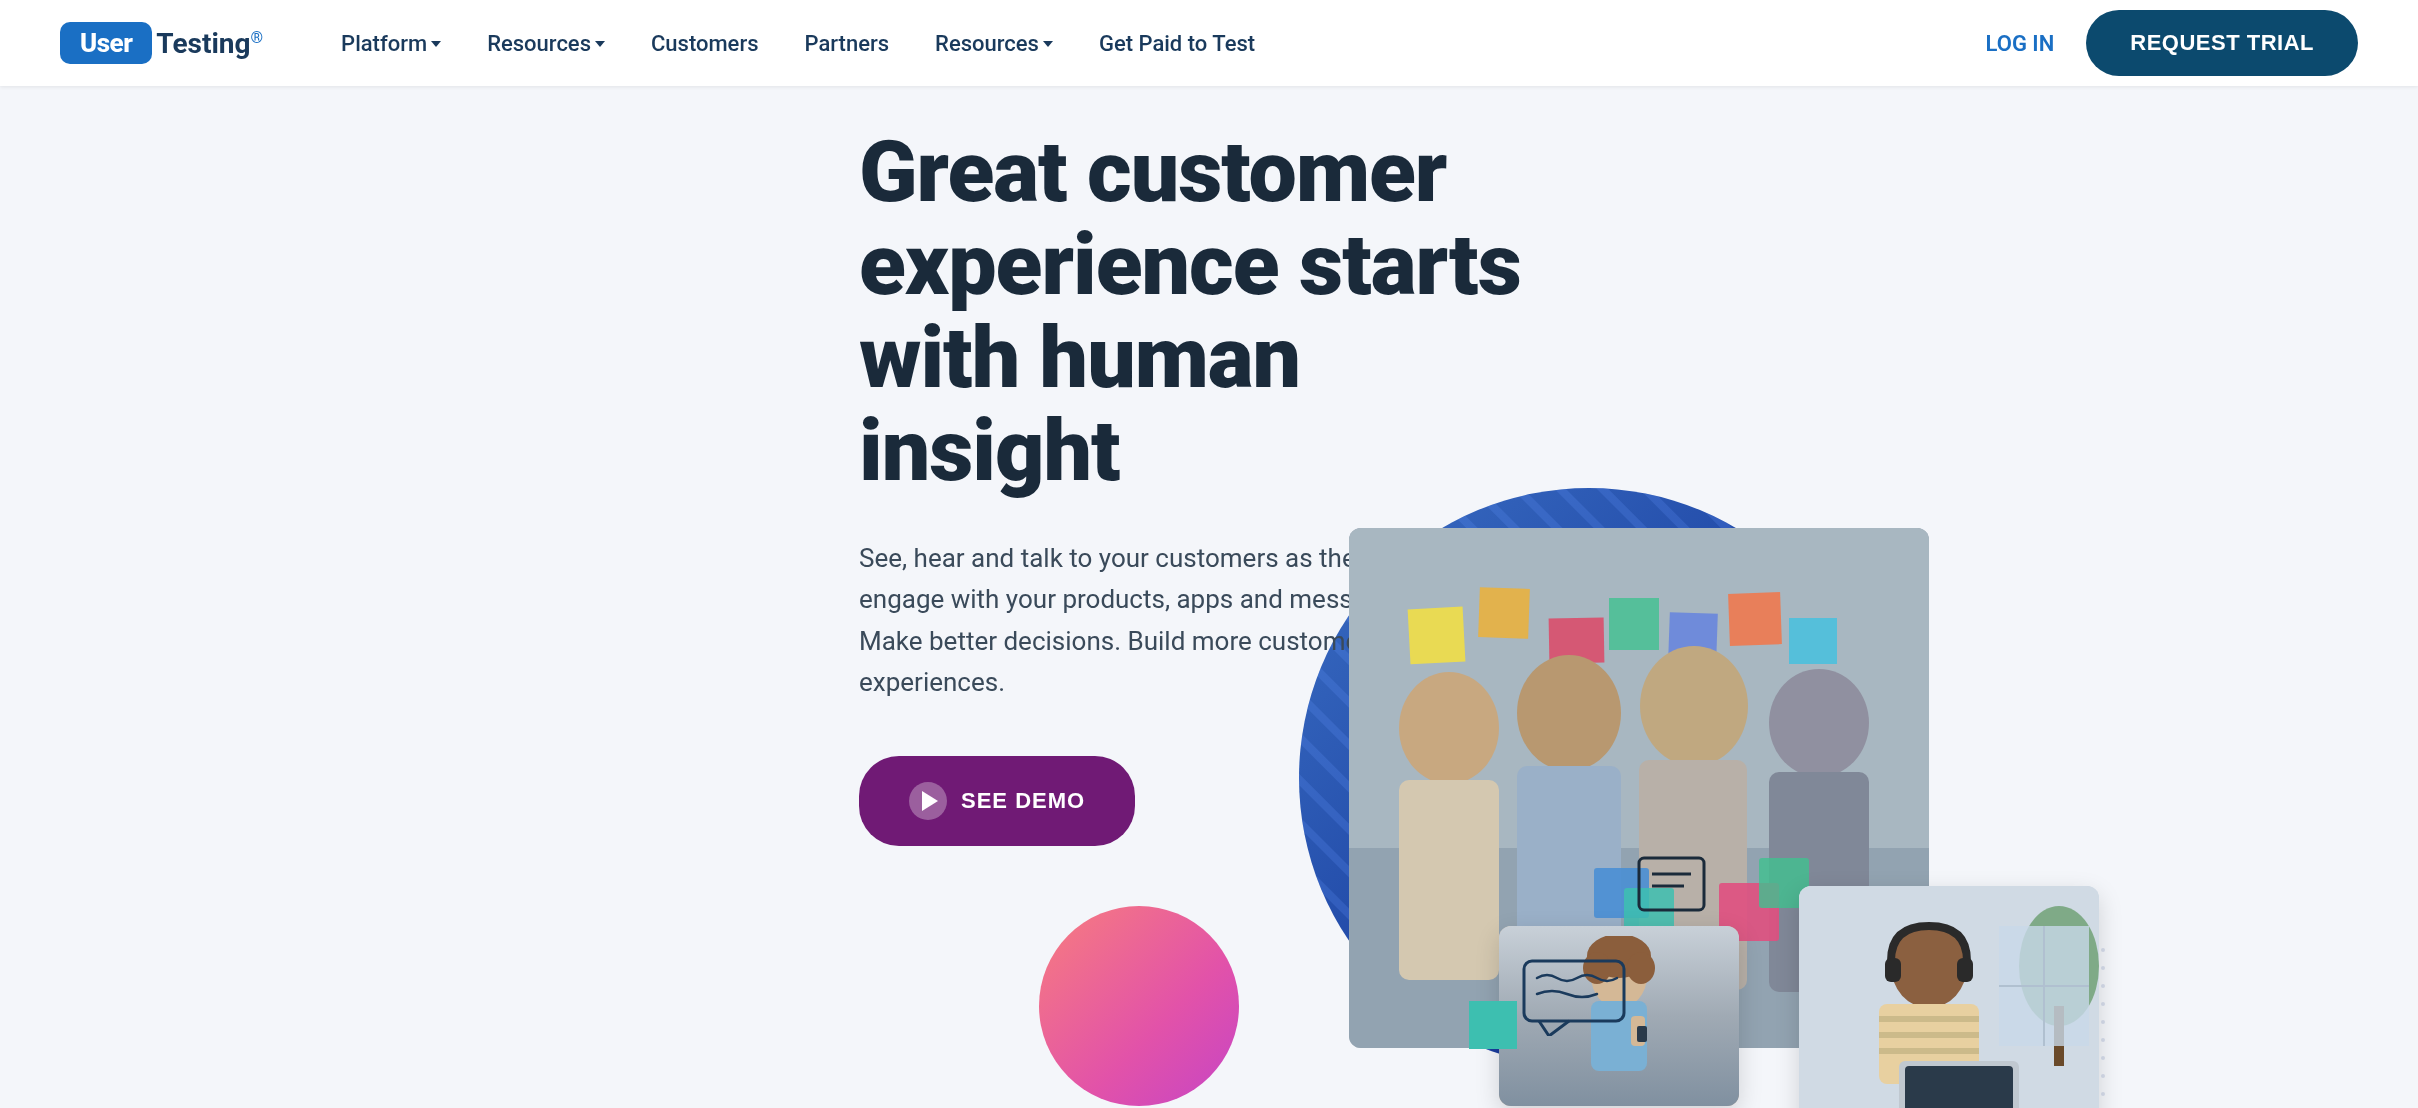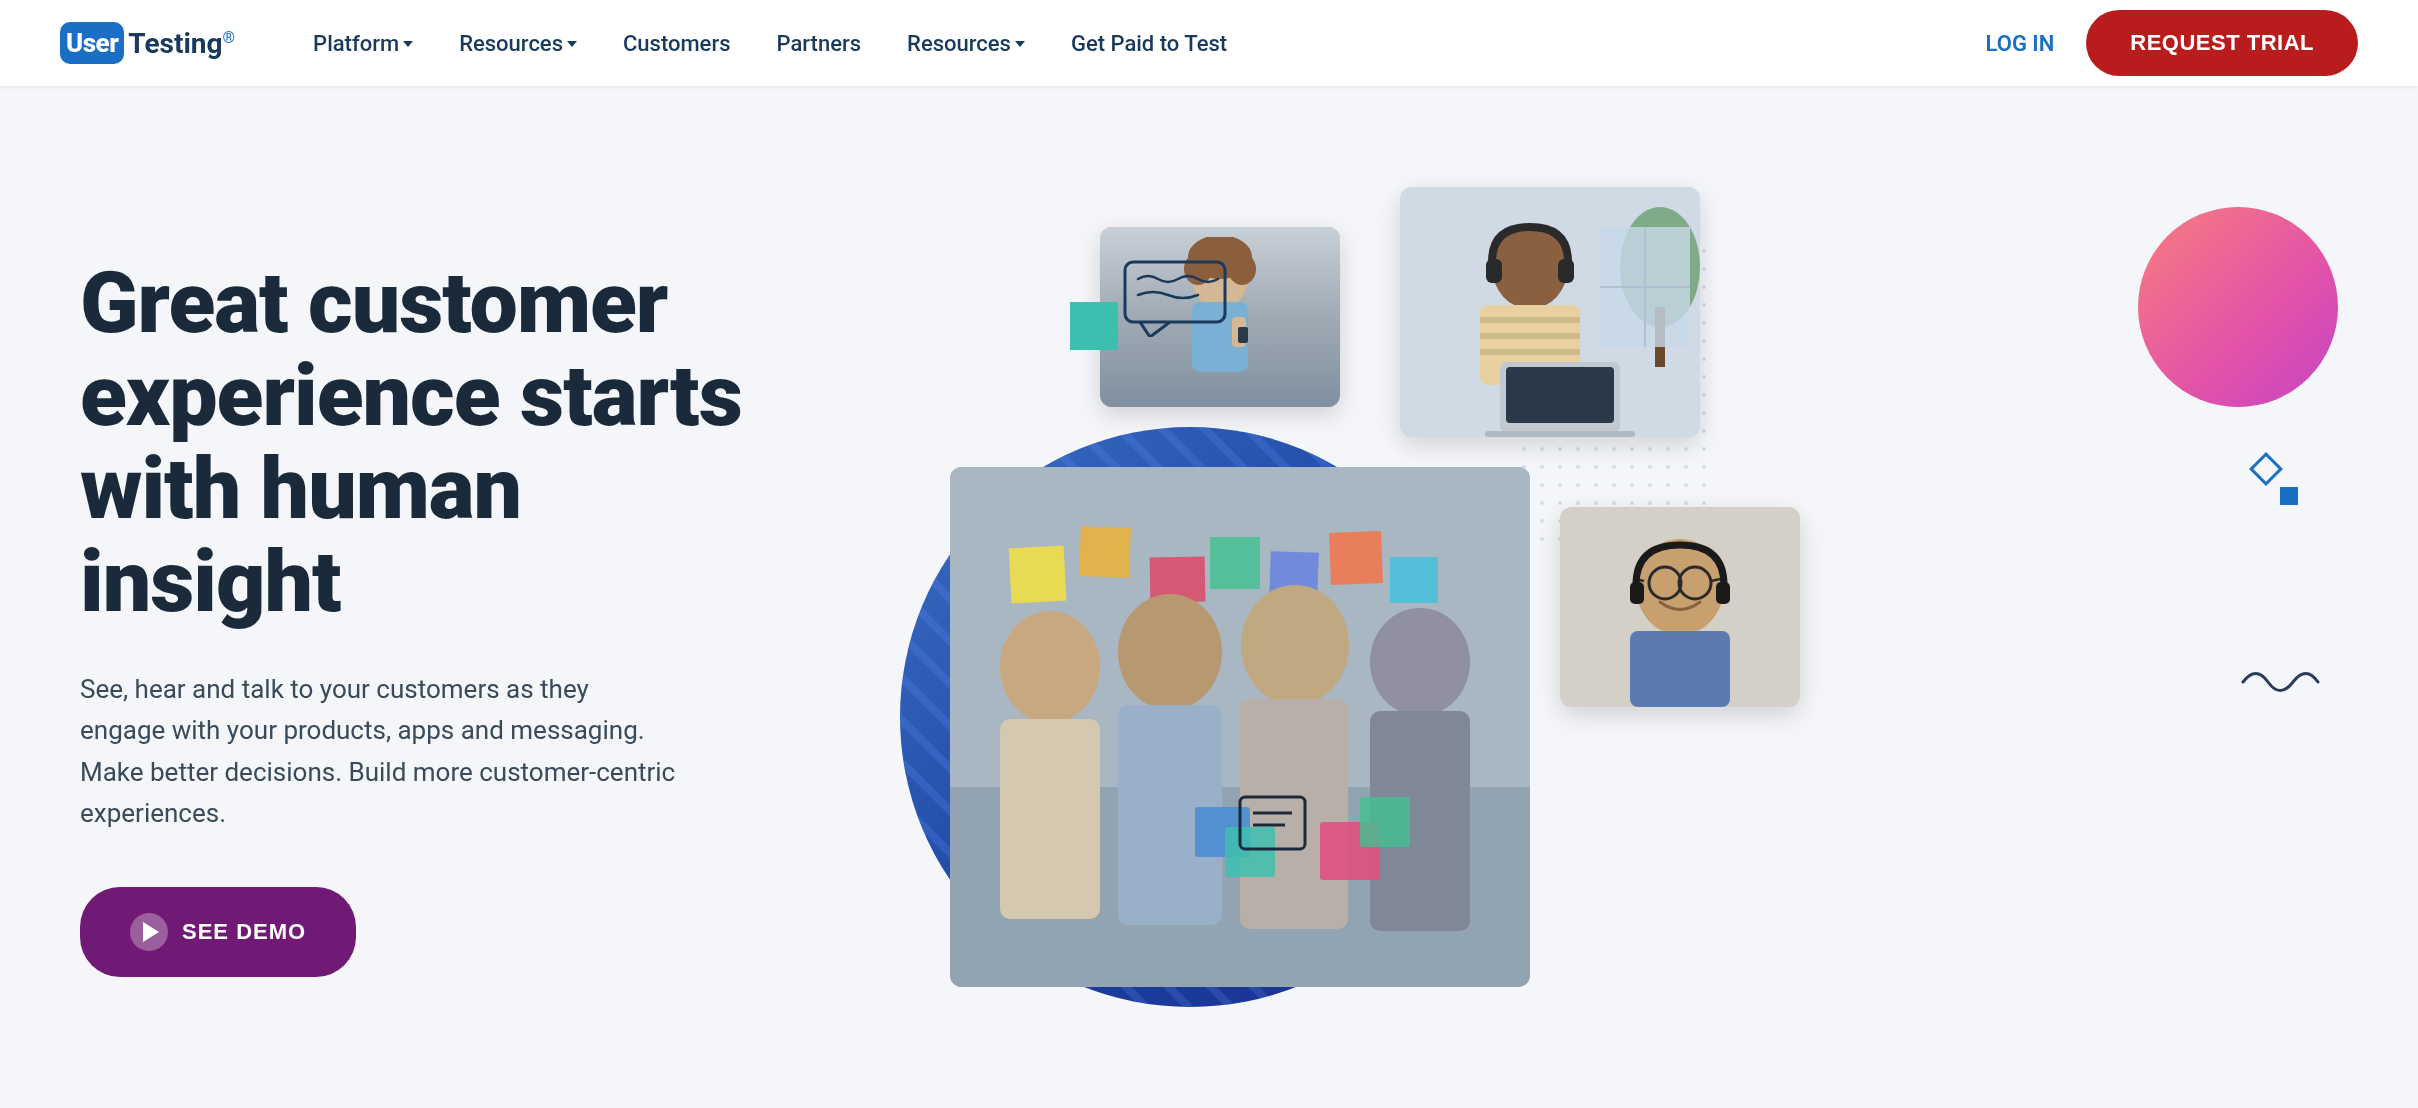--- a/index.html
+++ b/index.html
@@ -23,21 +23,21 @@
       z-index: 10;
     }
     .logo-wrap {
       display: flex;
       align-items: center;
       margin-right: 60px;
     }
     .logo-box {
       background: #1a6fc4;
       border-radius: 10px;
-      padding: 6px 6px;
+      padding: 6px 20px;
       margin-right: 4px;
     }
     .logo-box span {
       color: #fff;
       font-size: 26px;
       font-weight: 800;
       letter-spacing: -0.5px;
     }
     .logo-testing {
       color: #1a3a5c;
@@ -83,41 +83,42 @@
       margin-left: auto;
     }
     .login-btn {
       font-size: 22px;
       font-weight: 600;
       color: #1a6fc4;
       cursor: pointer;
       padding: 8px 16px;
     }
     .request-trial-btn {
-      background: #b91c1c;
+      background: #0c4a6e;
       color: #fff;
       font-size: 22px;
       font-weight: 700;
       letter-spacing: 0.5px;
       padding: 20px 44px;
       border-radius: 40px;
       border: none;
       cursor: pointer;
       text-transform: uppercase;
     }
 
     
     .hero {
       display: flex;
       align-items: center;
       min-height: 1022px;
       padding: 0 80px 0 80px;
       position: relative;
       overflow: hidden;
       background: #f4f6fa;
+      flex-direction: column;
     }
     .hero-left {
       flex: 0 0 700px;
       max-width: 700px;
       z-index: 2;
       padding-top: 40px;
     }
     .hero-title {
       font-size: 86px;
       font-weight: 900;

